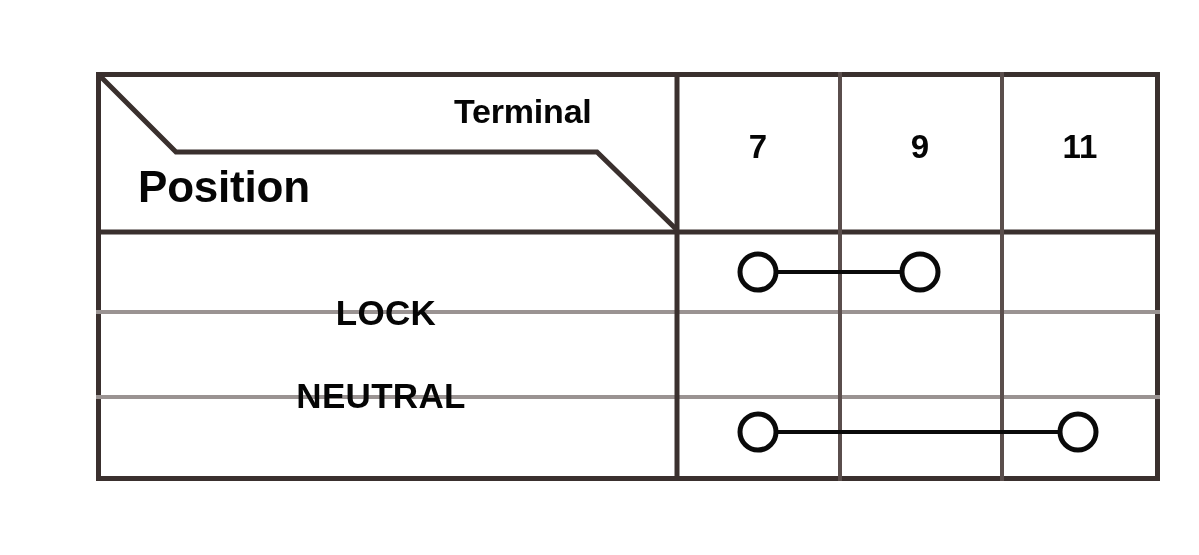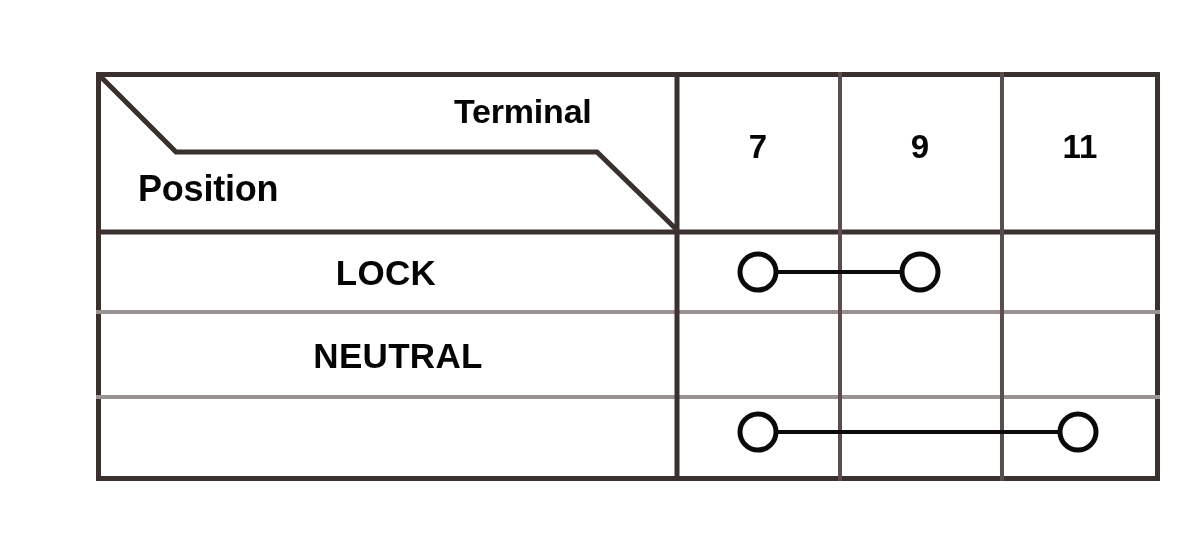--- a/index.html
+++ b/index.html
@@ -51,37 +51,38 @@
 
   .corner-terminal {
     left: 358px;
     top: 22px;
     font-size: 34px;
     letter-spacing: -0.2px;
   }
 
   .corner-position {
     left: 42px;
-    top: 99px;
-    font-size: 36px;
+    top: 93px;
+    font-size: 44px;
     letter-spacing: -0.2px;
   }
 
   .col-head {
     top: 58px;
     font-size: 33px;
     text-align: center;
     transform: translateX(-50%);
   }
 
   .row-label {
     font-size: 35px;
     text-align: left;
     transform: translate(-50%, -50%);
     letter-spacing: 0.3px;
+    margin-top: 40px;
   }
 </style>
 </head>
 <body>
 
 <div id="continuity-table">
 
   <svg class="table-svg" viewBox="0 0 1064 409" preserveAspectRatio="none">
 
     <rect x="2.5" y="2.5" width="1059" height="404" fill="#ffffff" stroke="#3a302e" stroke-width="5"></rect>
@@ -114,15 +115,15 @@
 
     <div class="lbl corner-terminal">Terminal</div>
 
     <div class="lbl corner-position">Position</div>
 
     <div class="lbl col-head" style="left:662px;">7</div>
     <div class="lbl col-head" style="left:824px;">9</div>
     <div class="lbl col-head" style="left:984px;">11</div>
 
     <div class="lbl row-label" style="left:290px; top:200px;">LOCK</div>
-    <div class="lbl row-label" style="left:302px; top:283px;">NEUTRAL</div>
+    <div class="lbl row-label" style="left:285px; top:283px;">NEUTRAL</div>
   </div>
 </div>
 
 </body></html>

